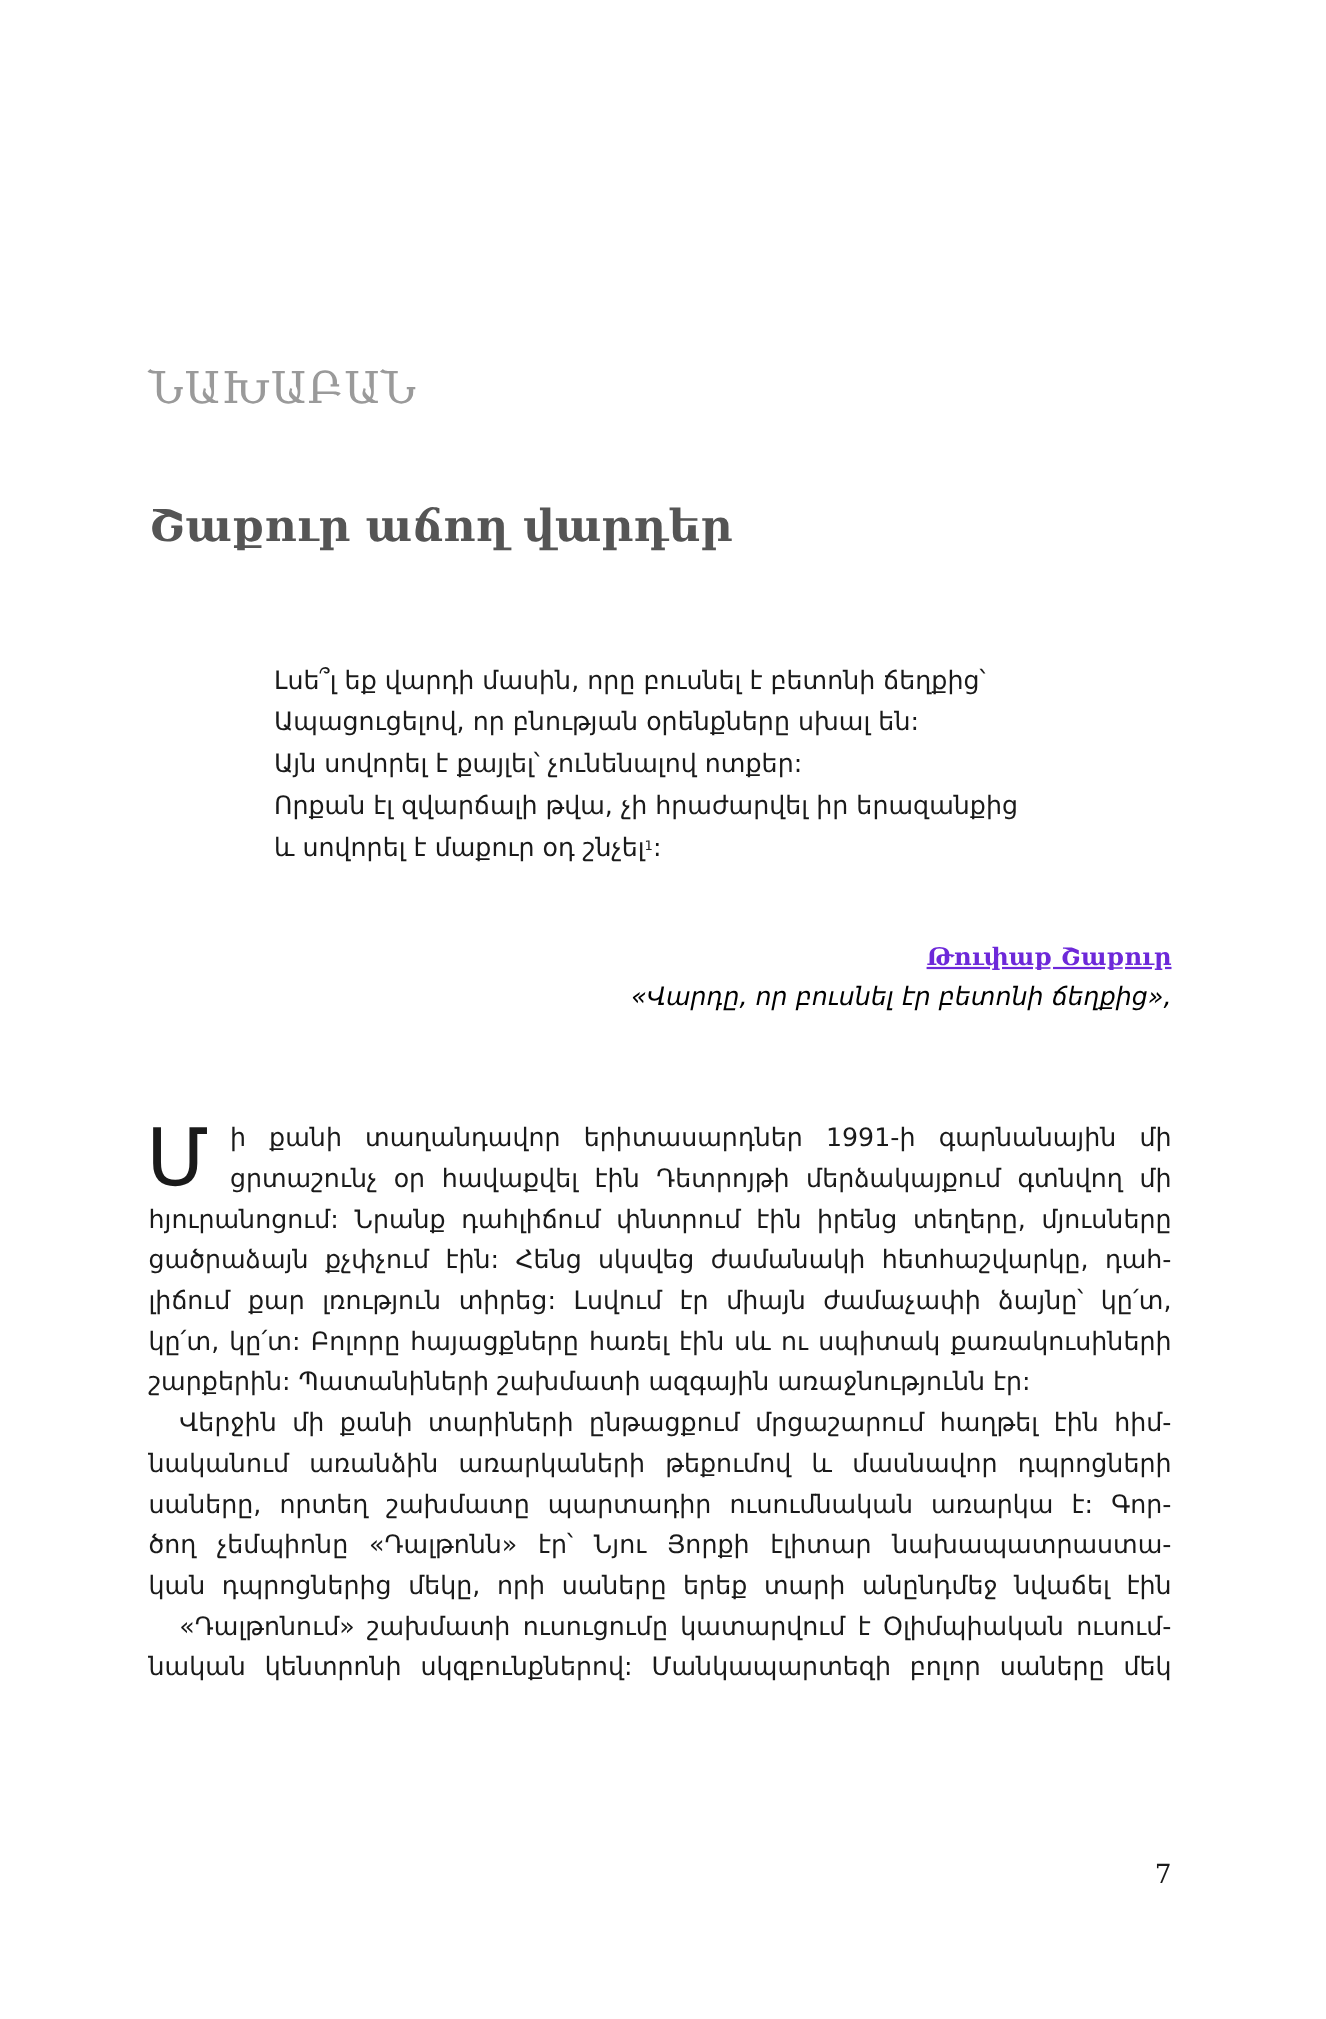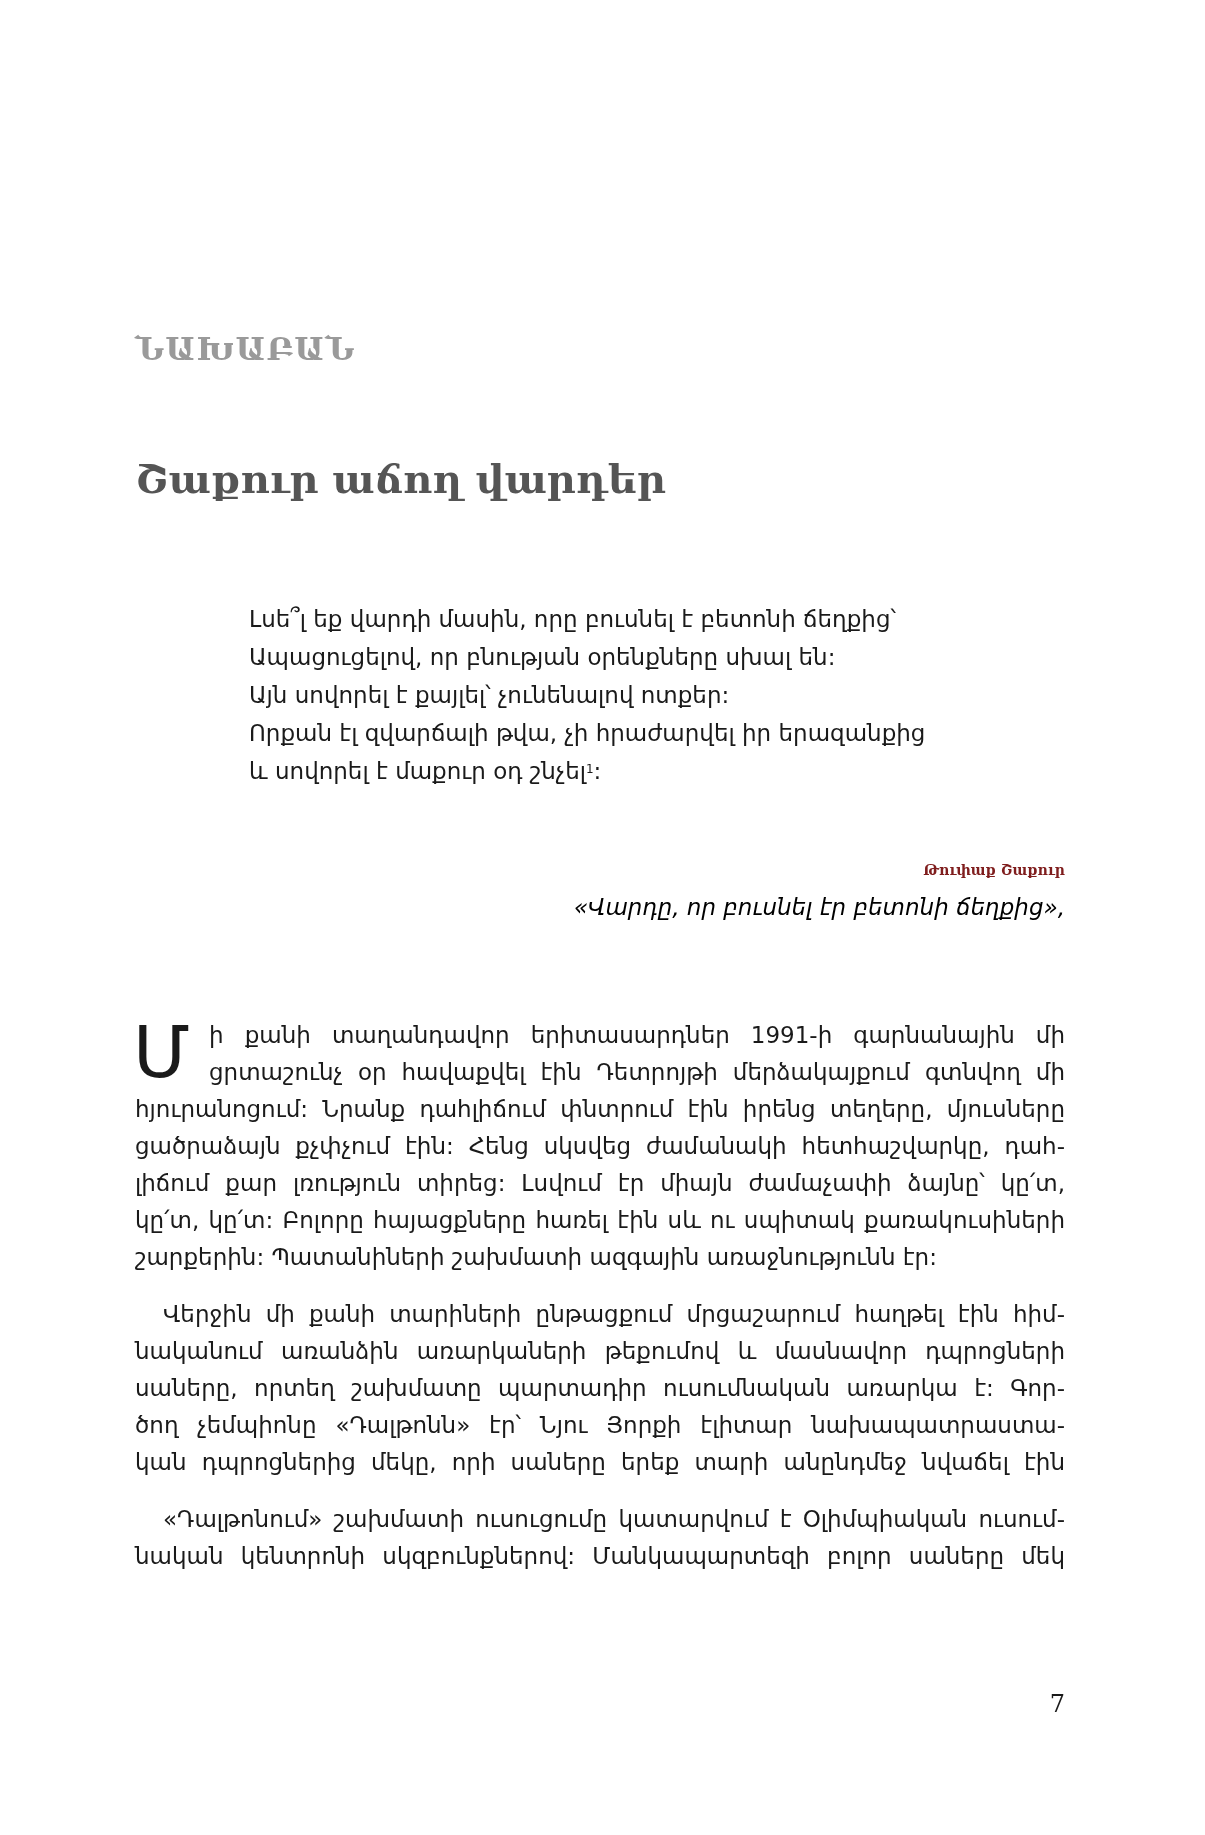--- a/index.html
+++ b/index.html
@@ -13,25 +13,25 @@
     position: relative;
     overflow: hidden;
     font-family: "DejaVu Sans", sans-serif;
     color: #1a1a1a;
   }
   .section-label {
     position: absolute;
     left: 135px;
     top: 330px;
     font-family: "DejaVu Serif", serif;
-    font-size: 32px;
+    font-size: 40px;
     color: #9a9a9a;
     letter-spacing: 1px;
     margin: 0;
-    font-weight: bold;
+    font-weight: normal;
   }
   .chapter-title {
     position: absolute;
     left: 135px;
     top: 455px;
     font-family: "DejaVu Serif", serif;
     font-size: 40px;
     font-weight: bold;
     color: #555555;
     margin: 0;
@@ -60,23 +60,24 @@
     position: absolute;
     right: 140px;
     top: 852px;
     width: 800px;
     text-align: right;
   }
   .attribution .author {
     display: block;
     font-family: "DejaVu Serif", serif;
     font-weight: bold;
-    font-size: 14px;
+    font-size: 22px;
     line-height: 36px;
-    color: #7f1d1d;
+    color: #6d28d9;
+    text-decoration: underline;
   }
   .attribution .work {
     display: block;
     font-family: "DejaVu Sans", sans-serif;
     font-style: italic;
     font-size: 23px;
     line-height: 38px;
     color: #000000;
   }
   .body-text {
@@ -91,21 +92,20 @@
   .body-text .line {
     display: block;
     white-space: nowrap;
   }
   .body-text .line.justify {
     text-align: justify;
     text-align-last: justify;
   }
   .body-text .line.indent {
     padding-left: 28px;
-    margin-top: 20px;
   }
   .body-text .line.dropcap-line {
     padding-left: 74px;
   }
   .dropcap {
     position: absolute;
     left: -2px;
     top: 2px;
     font-size: 72px;
     line-height: 66px;

